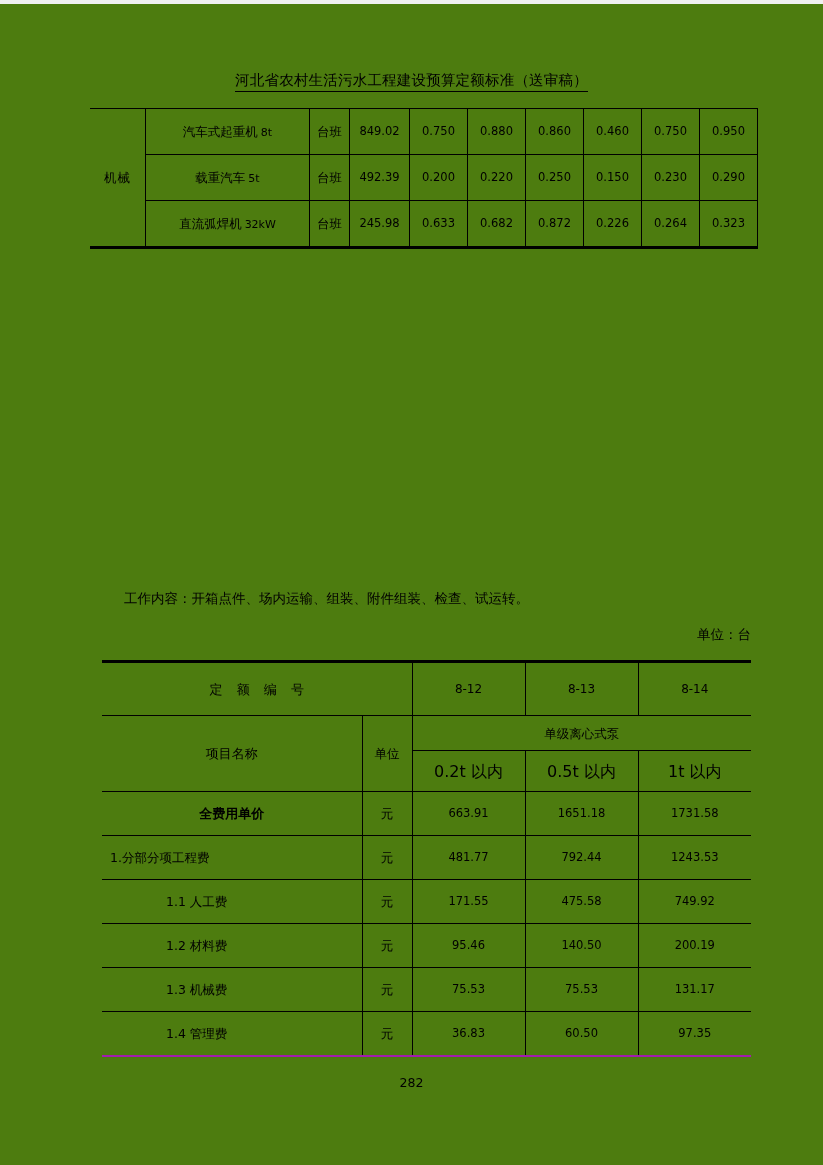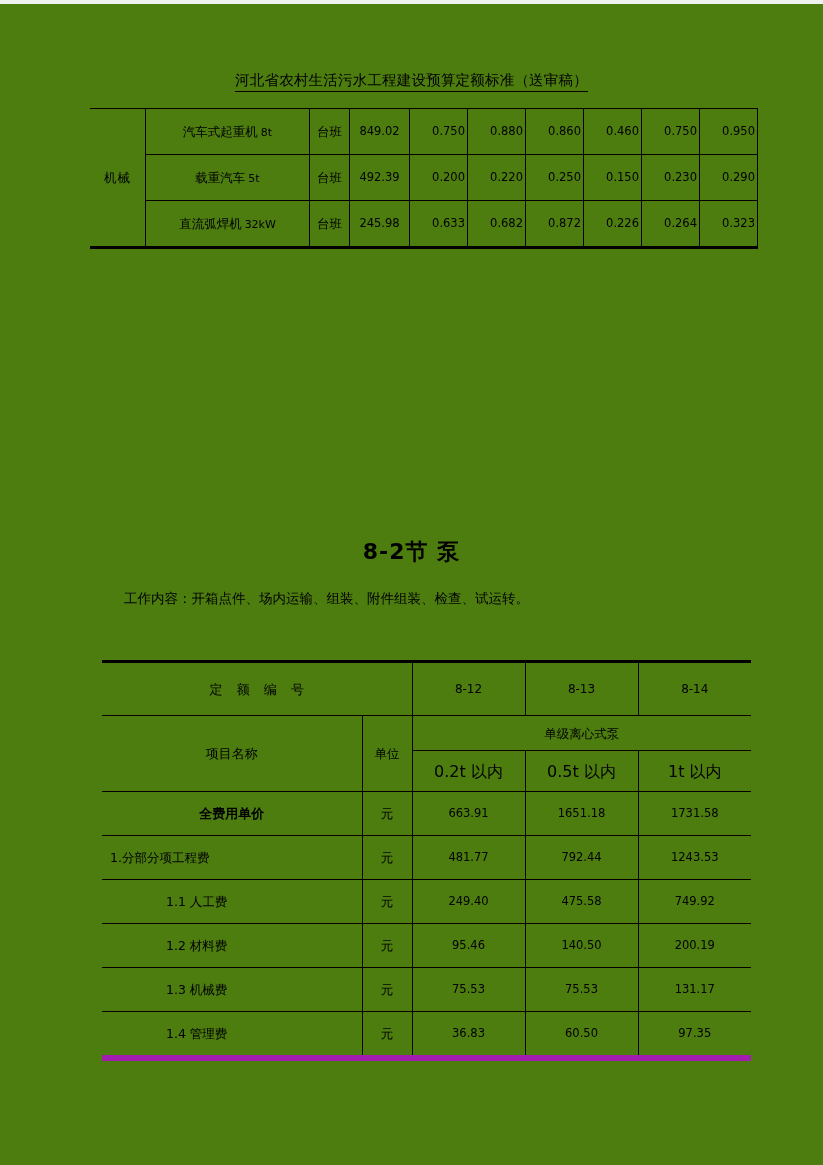--- a/index.html
+++ b/index.html
@@ -86,21 +86,20 @@
   table.top-table td.c-unit {
     width: 35px;
     font-size: 12.5px;
   }
   table.top-table td.c-price {
     width: 55px;
     font-size: 11.5px;
   }
   table.top-table td.c-val {
     font-size: 11.5px;
-    text-align: right;
   }
   table.top-table tr:last-child td {
     border-bottom: none;
   }
 
   
   .section-title {
     position: absolute;
     top: 533px;
     left: 0;
@@ -136,21 +135,21 @@
   
   .quota-wrap {
     position: absolute;
     left: 102px;
     top: 656px;
     width: 649px;
   }
   table.quota {
     width: 649px;
     border-top: 3px solid #000;
-    border-bottom: 6px solid #a21caf;
+    border-bottom: 2px solid #a21caf;
   }
   table.quota td {
     border: 1px solid #000;
     height: 42px;
   }
   
   table.quota tr td:first-child {
     border-left: none;
   }
   table.quota tr td:last-child {
@@ -264,24 +263,24 @@
           <td class="c-val">0.682</td>
           <td class="c-val">0.872</td>
           <td class="c-val">0.226</td>
           <td class="c-val">0.264</td>
           <td class="c-val">0.323</td>
         </tr>
       </tbody>
     </table>
   </div>
 
-  <div class="section-title">8-2节 泵</div>
 
   <div class="work-content">工作内容：开箱点件、场内运输、组装、附件组装、检查、试运转。</div>
 
+  <div class="unit-note">单位：台</div>
 
   <div class="quota-wrap">
     <table class="sheet quota">
       <colgroup>
         <col style="width:260px">
         <col style="width:50px">
         <col style="width:113px">
         <col style="width:113px">
         <col style="width:113px">
       </colgroup>
@@ -313,21 +312,21 @@
         <tr class="body-row">
           <td class="r-label lvl1">1.分部分项工程费</td>
           <td class="r-unit">元</td>
           <td class="r-val">481.77</td>
           <td class="r-val">792.44</td>
           <td class="r-val">1243.53</td>
         </tr>
         <tr class="body-row">
           <td class="r-label lvl2">1.1 人工费</td>
           <td class="r-unit">元</td>
-          <td class="r-val">249.40</td>
+          <td class="r-val">171.55</td>
           <td class="r-val">475.58</td>
           <td class="r-val">749.92</td>
         </tr>
         <tr class="body-row">
           <td class="r-label lvl2">1.2 材料费</td>
           <td class="r-unit">元</td>
           <td class="r-val">95.46</td>
           <td class="r-val">140.50</td>
           <td class="r-val">200.19</td>
         </tr>
@@ -342,14 +341,15 @@
           <td class="r-label lvl2">1.4 管理费</td>
           <td class="r-unit">元</td>
           <td class="r-val">36.83</td>
           <td class="r-val">60.50</td>
           <td class="r-val">97.35</td>
         </tr>
       </tbody>
     </table>
   </div>
 
+  <div class="page-number">282</div>
 
 </div>
 
 </body></html>

